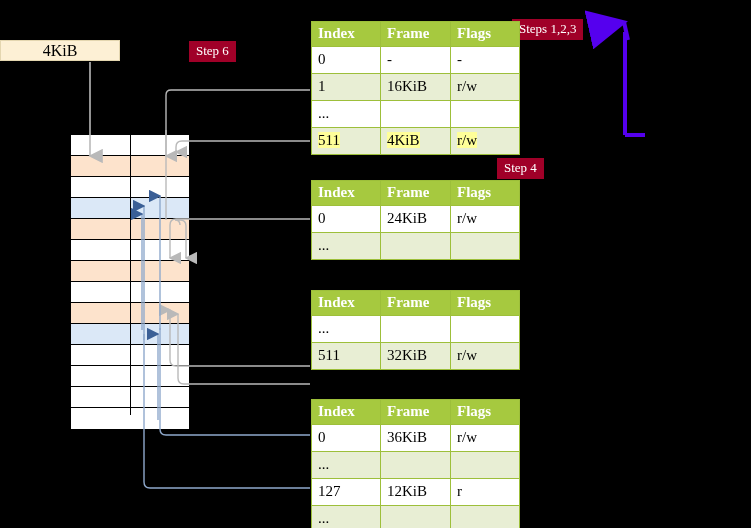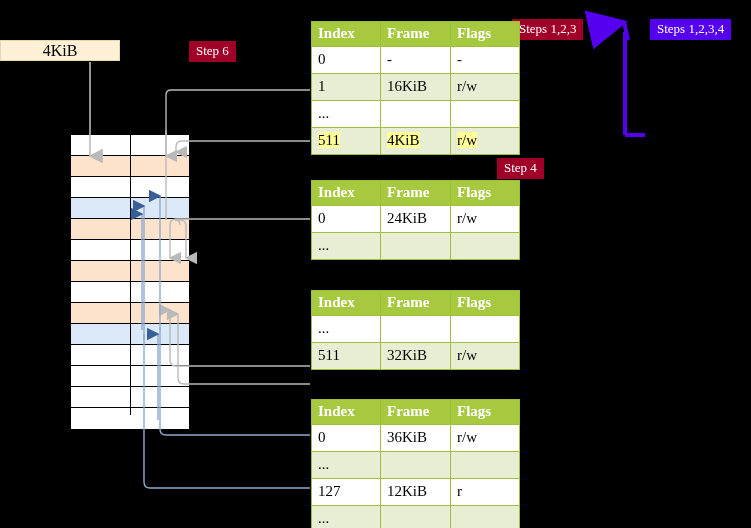--- a/index.html
+++ b/index.html
@@ -99,23 +99,20 @@
   </div>
 
   <div class="badge dark-red" style="left:189px;top:41px;">
     <span>Step 6</span>
   </div>
 
   <div class="badge dark-red" style="left:512px;top:19px;">
     <span>Steps 1,2,3</span>
   </div>
 
-  <div class="badge violet" style="left:650px;top:19px;">
-    <span>Steps 1,2,3,4</span>
-  </div>
 
   <div class="badge dark-red" style="left:497px;top:158px;">
     <span>Step 4</span>
   </div>
 
   <div class="memgrid" style="left:70px;top:134px;width:120px;height:282px;">
     <div class="memrow white" style="top:0px;height:21px;"></div>
     <div class="memrow orange" style="top:21px;height:21px;"></div>
     <div class="memrow white" style="top:42px;height:21px;"></div>
     <div class="memrow blue" style="top:63px;height:21px;"></div>

